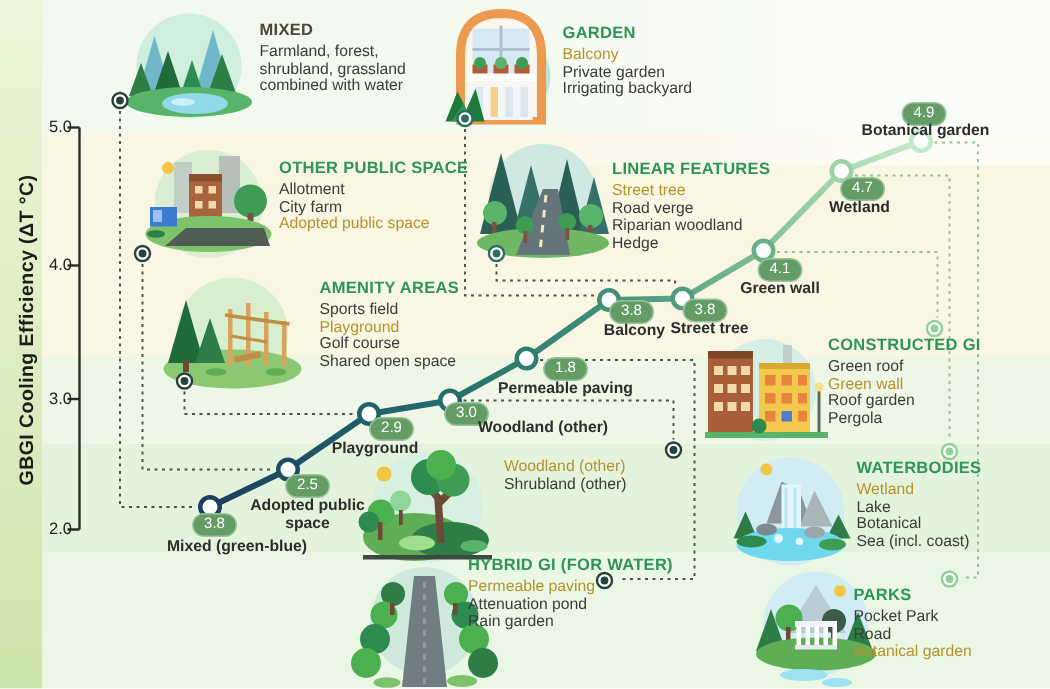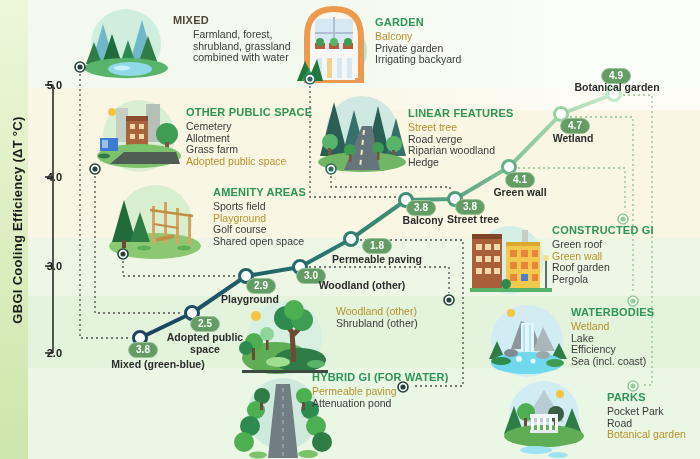--- a/index.html
+++ b/index.html
@@ -12,30 +12,30 @@
       #e4f3db 64.5%, #e4f3db 80.2%,
       #eaf7e5 80.2%, #eaf7e5 100%);}
   .leftstrip{position:absolute;left:0;top:0;width:28px;height:459px;
     background:linear-gradient(180deg,#ecf7d9 0%,#cde6ab 100%);}
   .whitefade{position:absolute;right:0;top:0;width:420px;height:110px;
     background:linear-gradient(90deg,rgba(255,255,255,0) 0%,rgba(255,255,255,.65) 70%);}
   svg.overlay{position:absolute;left:0;top:0;}
   .ylabel{position:absolute;left:10px;top:358px;width:276px;text-align:center;
     transform:rotate(-90deg);transform-origin:0 0;font-size:13px;font-weight:bold;
     color:#1c1c1c;letter-spacing:.3px;white-space:nowrap;}
-  .tick{position:absolute;left:36px;width:26px;text-align:right;transform:translateY(-50%);
-    font-weight:bold;font-size:11px;color:#222;}
+  .tick{position:absolute;left:22px;width:26px;text-align:right;transform:translateY(-50%);
+    font-weight:normal;font-size:11px;color:#222;}
   .cat{position:absolute;}
   .cat-title{font-size:11px;font-weight:bold;color:#2e9557;letter-spacing:.2px;margin-bottom:3px;white-space:nowrap;}
   .cat-title.dark{color:#4d4639;}
   .cat-item{font-size:10.5px;line-height:11.5px;color:#3b3b3b;white-space:nowrap;}
   .cat-item.hl{color:#b5922c;}
-  .cat-item.wrap{white-space:normal;width:122px;margin-left:20px;}
+  .cat-item.wrap{white-space:normal;width:122px;}
   .badge{position:absolute;transform:translate(-50%,-50%);background:#649c66;color:#fff;
-    font-weight:bold;font-size:10px;line-height:10px;padding:2px 7px;border-radius:9px;
+    font-weight:normal;font-size:10px;line-height:10px;padding:2px 7px;border-radius:9px;
     border:1.5px solid #9cc49a;white-space:nowrap;}
   .plabel{position:absolute;transform:translate(-50%,-50%);font-weight:bold;font-size:10.5px;
     color:#2d2d2d;white-space:nowrap;}
   .plabel.wrap{white-space:normal;width:96px;text-align:center;transform:translate(-50%,0);line-height:12px;}
   .ill{position:absolute;}
 </style>
 </head>
 <body>
 
 <div id="canvas">
@@ -357,23 +357,22 @@
 
   <div class="cat" style="left:375px;top:16px">
     <div class="cat-title">GARDEN</div>
     <div class="cat-item hl">Balcony</div>
     <div class="cat-item">Private garden</div>
     <div class="cat-item">Irrigating backyard</div>
   </div>
 
   <div class="cat" style="left:186px;top:106px">
     <div class="cat-title">OTHER PUBLIC SPACE</div>
-    <div class="cat-item">Cemetery</div>
     <div class="cat-item">Allotment</div>
-    <div class="cat-item">Grass farm</div>
+    <div class="cat-item">City farm</div>
     <div class="cat-item hl">Adopted public space</div>
   </div>
 
   <div class="cat" style="left:213px;top:186px">
     <div class="cat-title">AMENITY AREAS</div>
     <div class="cat-item">Sports field</div>
     <div class="cat-item hl">Playground</div>
     <div class="cat-item">Golf course</div>
     <div class="cat-item">Shared open space</div>
   </div>
@@ -396,31 +395,32 @@
 
   <div class="cat" style="left:336px;top:306px">
     <div class="cat-item hl">Woodland (other)</div>
     <div class="cat-item">Shrubland (other)</div>
   </div>
 
   <div class="cat" style="left:571px;top:306px">
     <div class="cat-title">WATERBODIES</div>
     <div class="cat-item hl">Wetland</div>
     <div class="cat-item">Lake</div>
-    <div class="cat-item">Efficiency</div>
+    <div class="cat-item">Botanical</div>
     <div class="cat-item">Sea (incl. coast)</div>
   </div>
 
   <div class="cat" style="left:312px;top:371px">
     <div class="cat-title">HYBRID GI (FOR WATER)</div>
     <div class="cat-item hl">Permeable paving</div>
     <div class="cat-item">Attenuation pond</div>
-  </div>
-
-  <div class="cat" style="left:607px;top:391px">
+    <div class="cat-item">Rain garden</div>
+  </div>
+
+  <div class="cat" style="left:569px;top:391px">
     <div class="cat-title">PARKS</div>
     <div class="cat-item">Pocket Park</div>
     <div class="cat-item">Road</div>
     <div class="cat-item hl">Botanical garden</div>
   </div>
 
   <div class="badge" style="left:143px;top:350px">3.8</div>
   <div class="badge" style="left:205px;top:324px">2.5</div>
   <div class="badge" style="left:261px;top:286px">2.9</div>
   <div class="badge" style="left:311px;top:276px">3.0</div>

